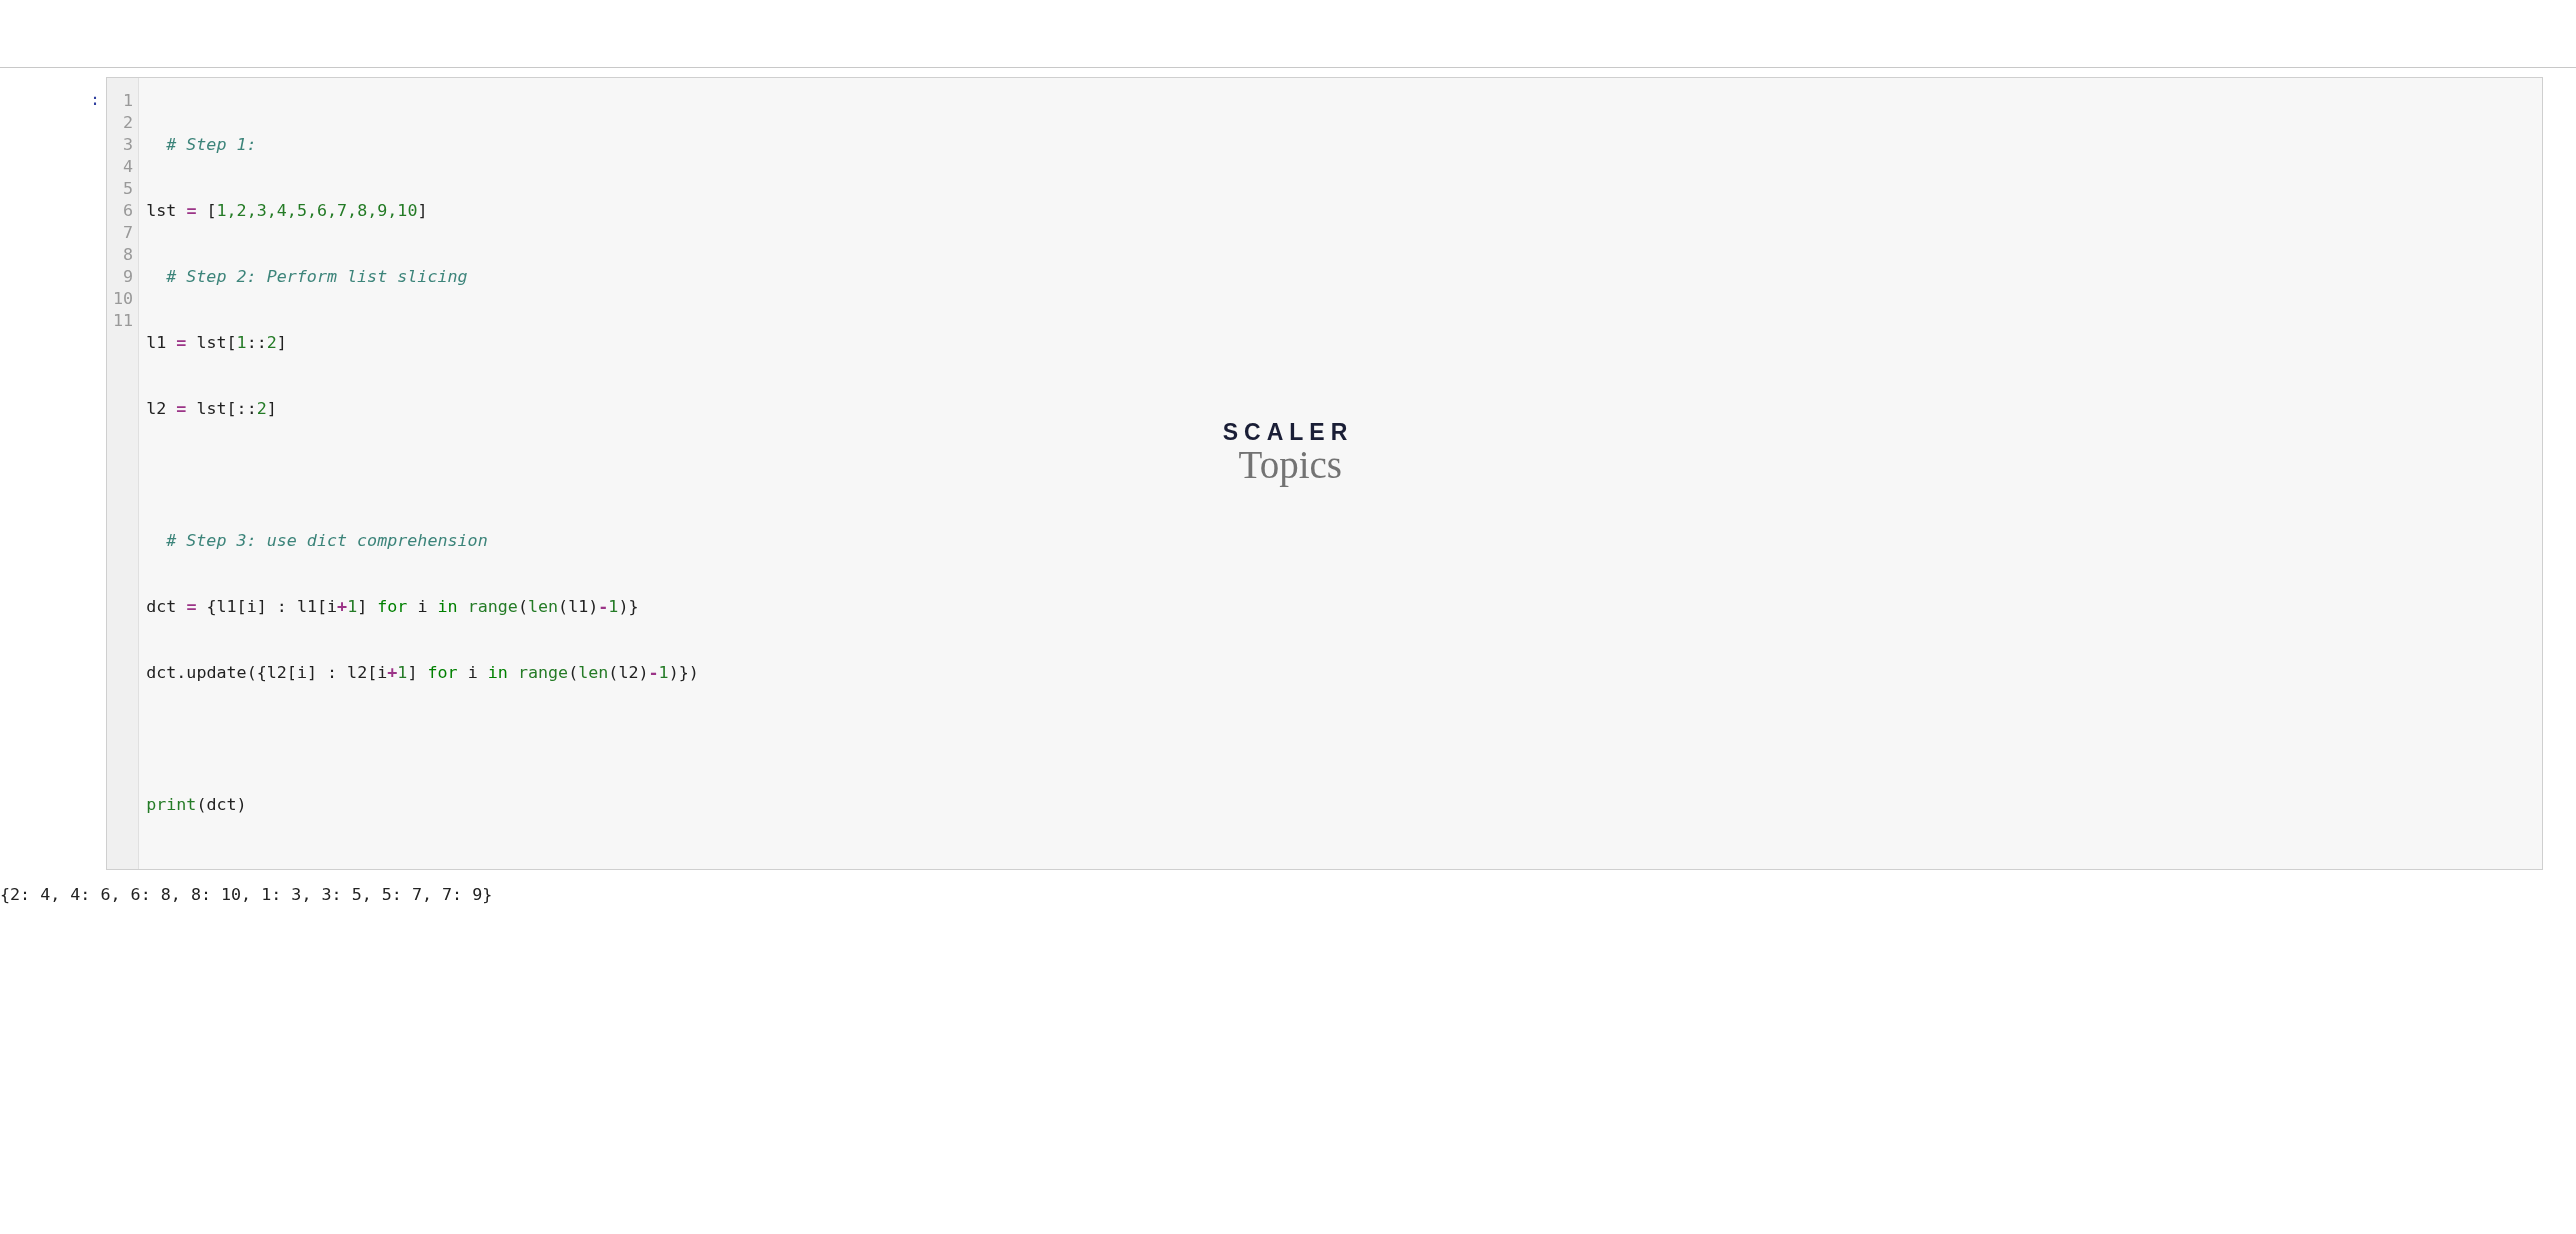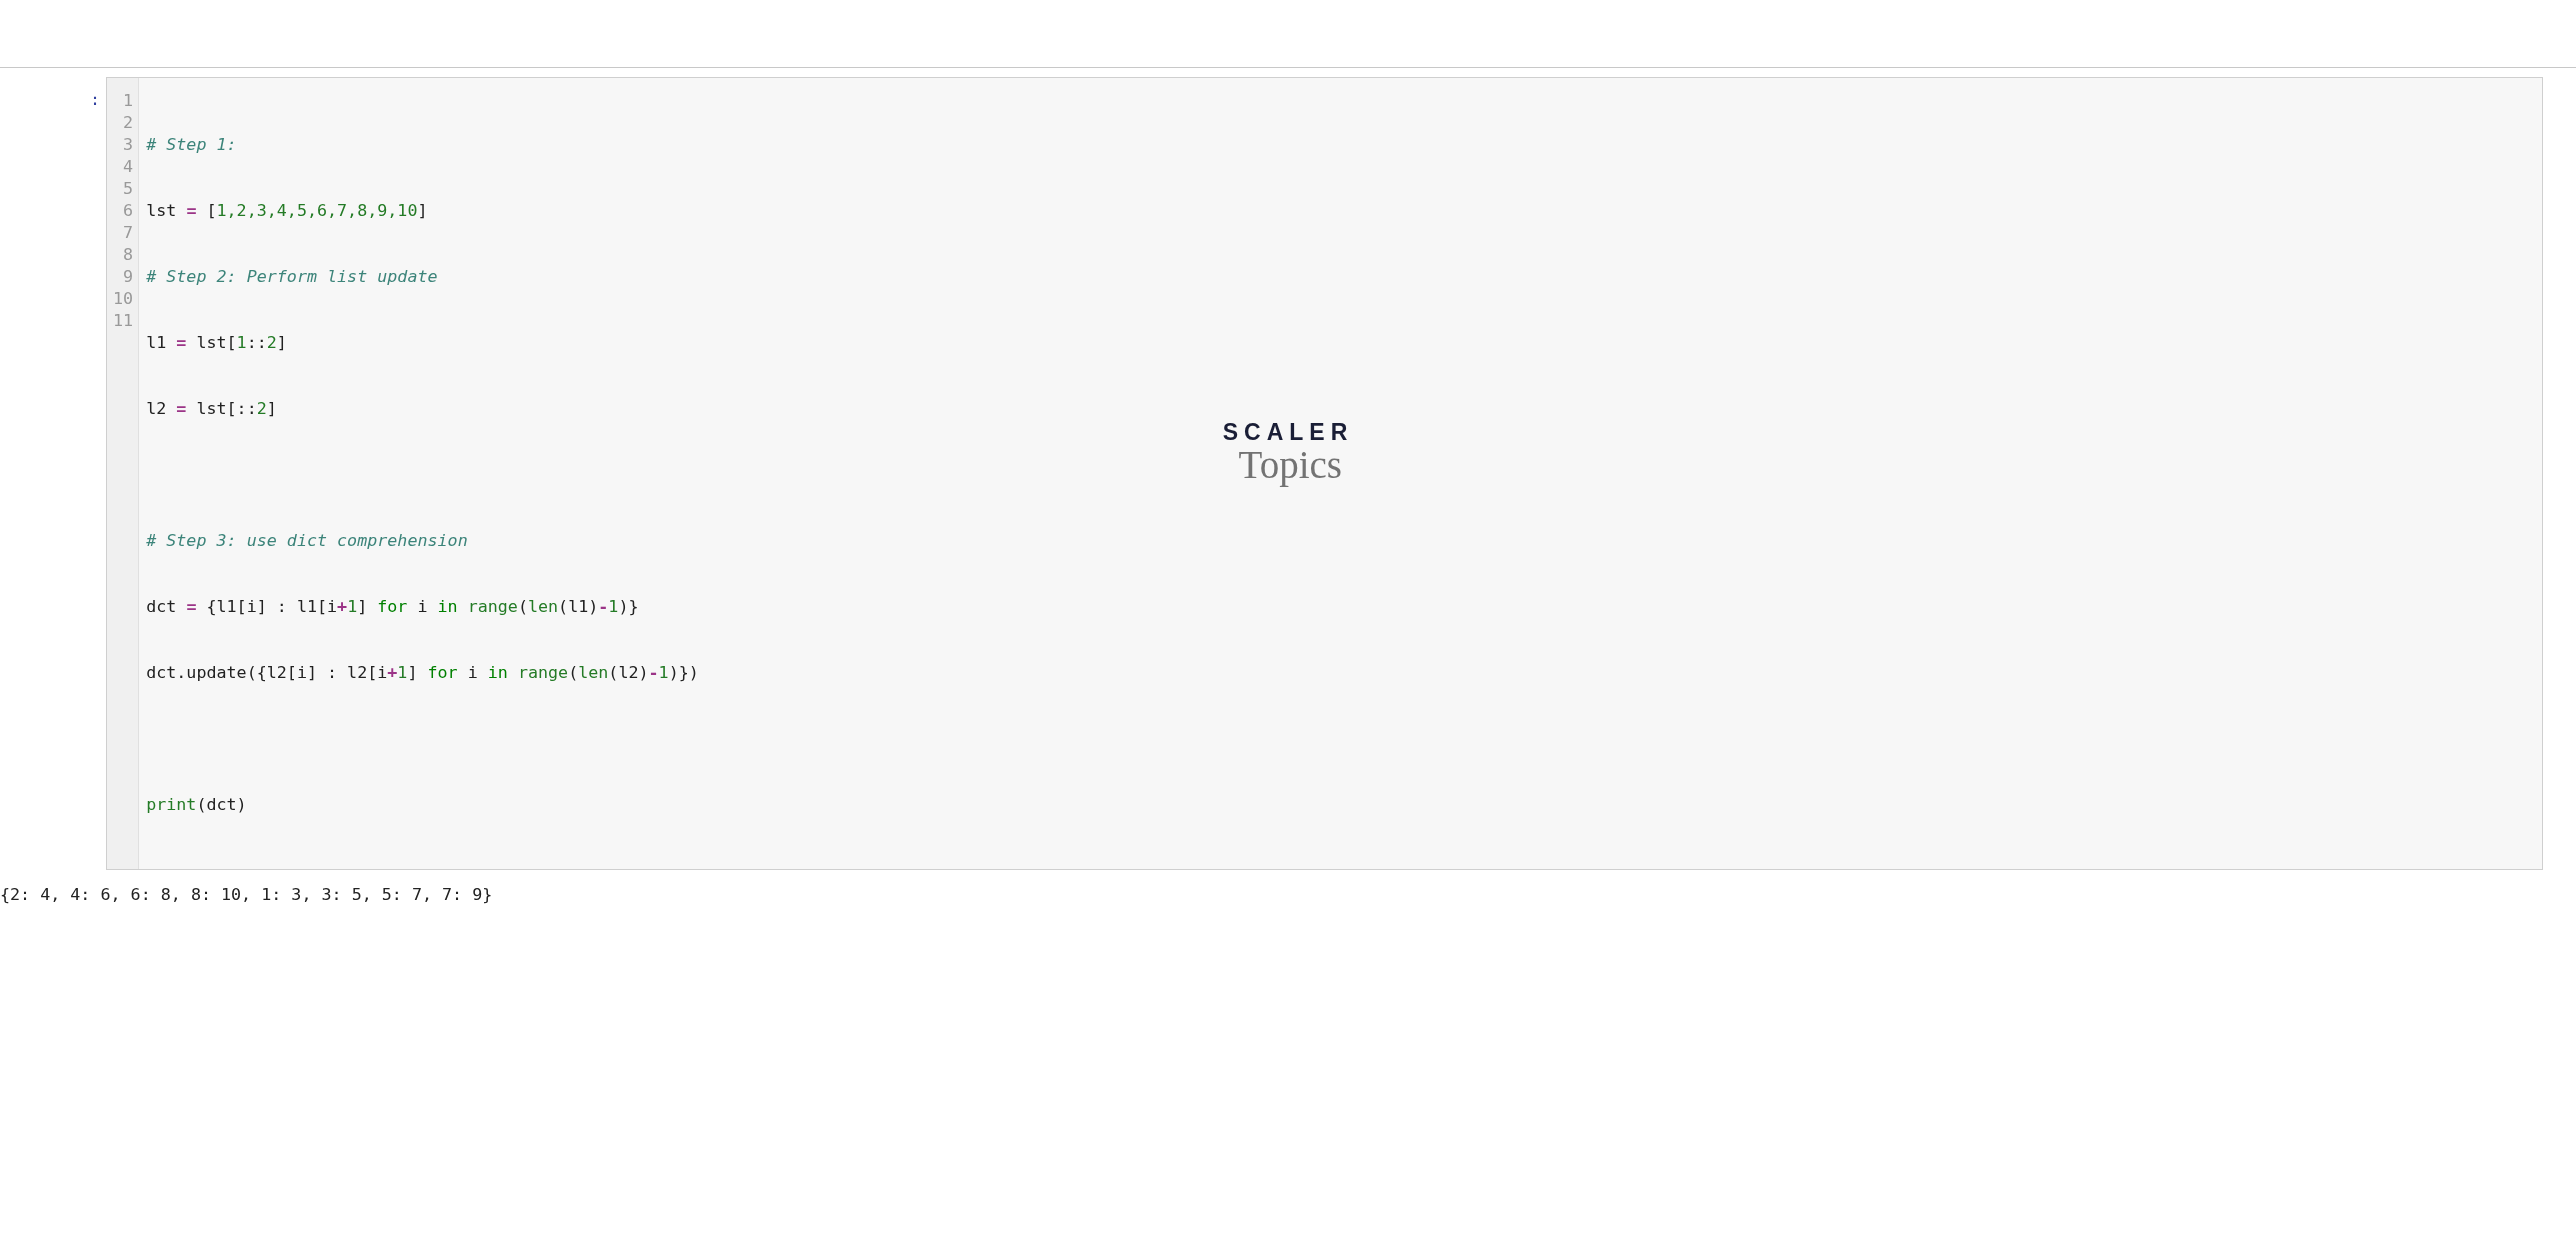--- a/index.html
+++ b/index.html
@@ -65,21 +65,21 @@
     }
     .output-area {
       margin-right: 33px;
       margin-top: 13.6px;
       font-family: 'DejaVu Sans Mono', 'Liberation Mono', Consolas, monospace;
       font-size: 16.7px;
       color: #222;
       white-space: pre;
     }
     
-    .tok-comment { color: #3c847a; font-style: italic; }
+    .tok-comment { color: #3c847a; font-style: italic; margin-left: 20px; }
     .tok-op { color: #9b3487; font-weight: bold; }
     .tok-num { color: #247b26; }
     .tok-kw { color: #008000; font-weight: normal; }
     .tok-builtin { color: #247b26; }
     .tok-name { color: #222; }
     
     .logo {
       position: absolute;
       top: 419px;
       left: 50%;
@@ -118,21 +118,21 @@
         <div>6</div>
         <div>7</div>
         <div>8</div>
         <div>9</div>
         <div>10</div>
         <div>11</div>
       </div>
       <div class="code-body">
         <div class="code-line"><span class="tok-comment"># Step 1:</span></div>
         <div class="code-line"><span class="tok-name">lst </span><span class="tok-op">=</span><span class="tok-name"> [</span><span class="tok-num">1,2,3,4,5,6,7,8,9,10</span><span class="tok-name">]</span></div>
-        <div class="code-line"><span class="tok-comment"># Step 2: Perform list update</span></div>
+        <div class="code-line"><span class="tok-comment"># Step 2: Perform list slicing</span></div>
         <div class="code-line"><span class="tok-name">l1 </span><span class="tok-op">=</span><span class="tok-name"> lst[</span><span class="tok-num">1</span><span class="tok-name">::</span><span class="tok-num">2</span><span class="tok-name">]</span></div>
         <div class="code-line"><span class="tok-name">l2 </span><span class="tok-op">=</span><span class="tok-name"> lst[::</span><span class="tok-num">2</span><span class="tok-name">]</span></div>
         <div class="code-line"></div>
         <div class="code-line"><span class="tok-comment"># Step 3: use dict comprehension</span></div>
         <div class="code-line"><span class="tok-name">dct </span><span class="tok-op">=</span><span class="tok-name"> {l1[i] : l1[i</span><span class="tok-op">+</span><span class="tok-num">1</span><span class="tok-name">] </span><span class="tok-kw">for</span><span class="tok-name"> i </span><span class="tok-kw">in</span><span class="tok-name"> </span><span class="tok-builtin">range</span><span class="tok-name">(</span><span class="tok-builtin">len</span><span class="tok-name">(l1)</span><span class="tok-op">-</span><span class="tok-num">1</span><span class="tok-name">)}</span></div>
         <div class="code-line"><span class="tok-name">dct.update({l2[i] : l2[i</span><span class="tok-op">+</span><span class="tok-num">1</span><span class="tok-name">] </span><span class="tok-kw">for</span><span class="tok-name"> i </span><span class="tok-kw">in</span><span class="tok-name"> </span><span class="tok-builtin">range</span><span class="tok-name">(</span><span class="tok-builtin">len</span><span class="tok-name">(l2)</span><span class="tok-op">-</span><span class="tok-num">1</span><span class="tok-name">)})</span></div>
         <div class="code-line"></div>
         <div class="code-line"><span class="tok-builtin">print</span><span class="tok-name">(dct)</span></div>
       </div>
     </div>

